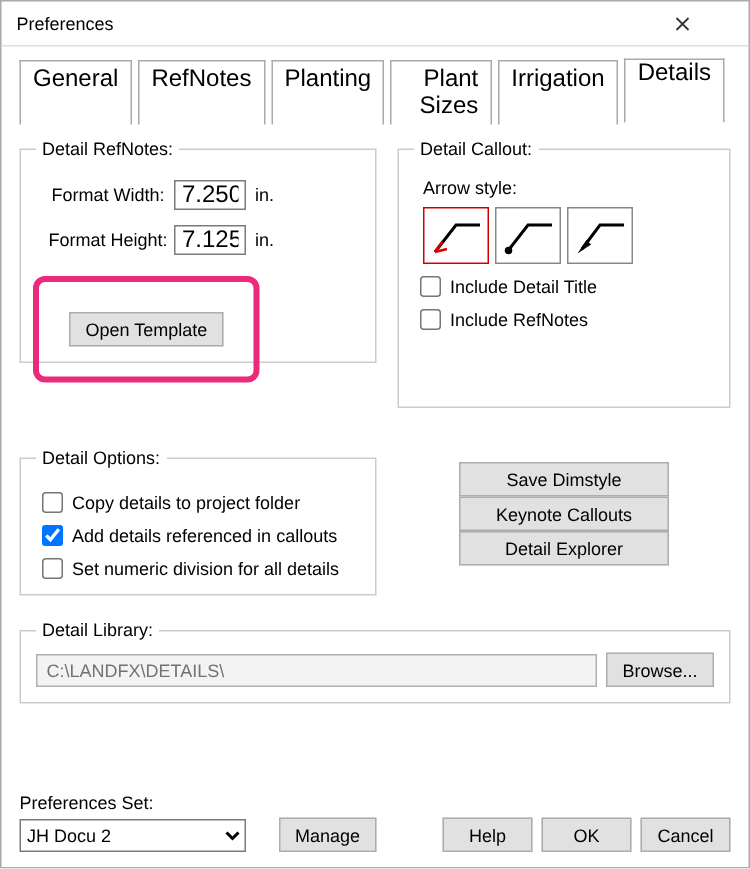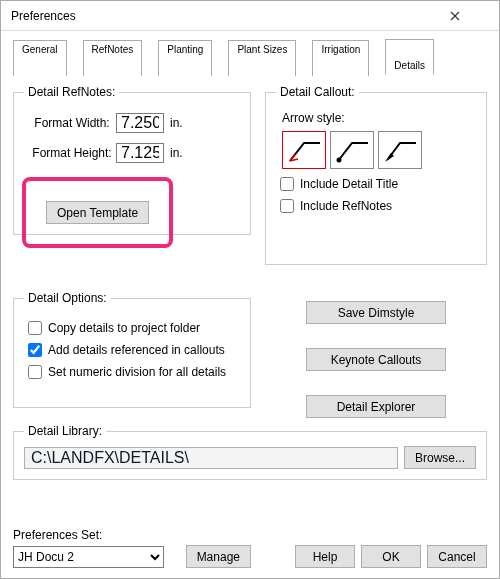--- a/index.html
+++ b/index.html
@@ -45,30 +45,31 @@
   .tabstrip {
     display: flex;
     gap: 0;
     margin-bottom: 10px;
   }
   .tab {
     border: 1px solid #aaa;
     border-bottom: none;
     padding: 3px 8px;
     background: #fff;
-    font-size: 10px;
-    margin-right: 16px;
+    font-size: 16px;
+    margin-right: 4px;
     position: relative;
     top: 1px;
+    text-align: right;
   }
   .tab.active {
     background: #fff;
     border-bottom: 1px solid #fff;
     top: 0;
-    padding-top: 20px;
+    padding-top: 0;
   }
 
   .row-groups {
     display: flex;
     gap: 14px;
   }
 
   fieldset {
     border: 1px solid #ccc;
     border-radius: 0;
@@ -129,36 +130,36 @@
   .arrow-box.selected { border: 1px solid #d40000; }
   .arrow-box svg { width: 36px; height: 30px; }
 
   .chk-row { display: flex; align-items: center; margin: 8px 0 0 4px; gap: 6px; }
   .chk-row input { width: 14px; height: 14px; margin: 0; }
 
   .options-group { width: 238px; margin-top: 16px; }
   .right-buttons {
     display: flex;
     flex-direction: column;
-    gap: 24px;
+    gap: 0;
     align-items: center;
     margin-top: 26px;
     flex: 1;
   }
 
   .library-group { width: 100%; margin-top: 6px; }
   .lib-row { display: flex; gap: 6px; align-items: center; }
   .lib-row input.path {
     flex: 1;
     height: 22px;
     border: 1px solid #b0b0b0;
     background: #f3f3f3;
-    color: #0f172a;
+    color: #737373;
     padding: 2px 6px;
-    font-size: 16px;
+    font-size: 12px;
   }
 
   .bottom-area {
     position: absolute;
     left: 12px; right: 12px; bottom: 10px;
   }
   .prefset-label { font-size: 12px; margin-bottom: 3px; }
   .bottom-row { display: flex; align-items: center; gap: 22px; }
   select.prefset {
     width: 168px;

